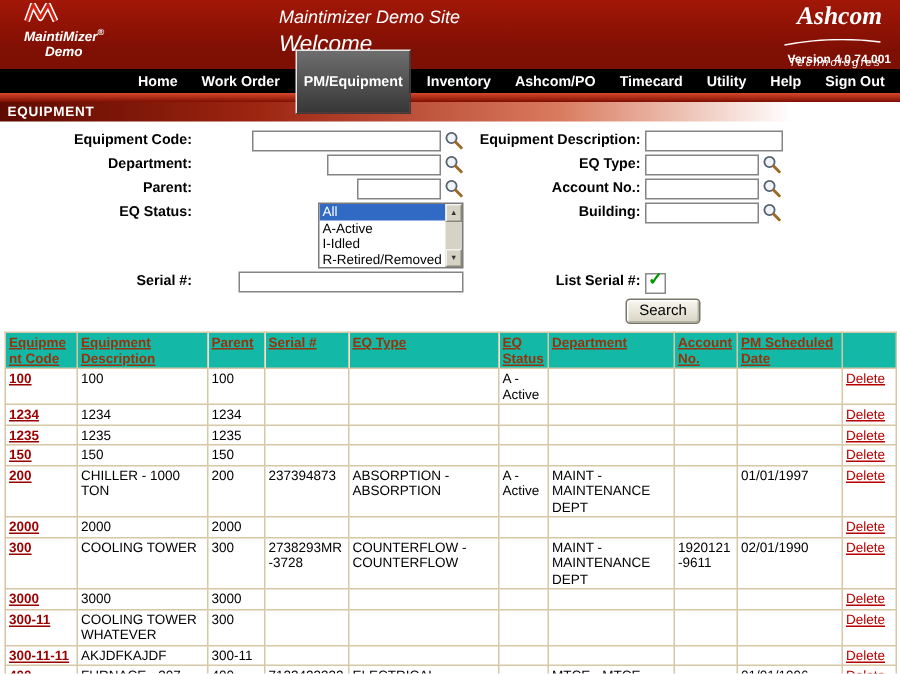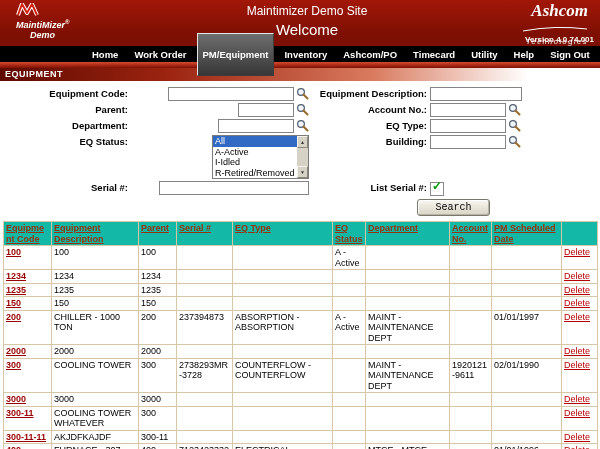--- a/index.html
+++ b/index.html
@@ -6,21 +6,21 @@
   body{width:600px;height:449px;overflow:hidden;background:#fff;
        font-family:"Liberation Sans",sans-serif;-webkit-font-smoothing:antialiased;}
   .page{width:600px;height:449px;overflow:hidden;position:relative;background:#fff;}
 
   
   .masthead{height:34px;background:linear-gradient(#a21708,#7e0f03);display:flex;color:#fff;}
   .logo{width:170px;padding:2px 0 0 16px;}
   .logo-name{font:italic bold 9px "Liberation Sans",sans-serif;margin-top:-1px;}
   .logo-name .reg{font-size:6px;vertical-align:super;}
   .logo-demo{font:italic bold 9px "Liberation Sans",sans-serif;margin-left:14px;}
-  .site-head{flex:1;text-align:center;padding-top:4px;}
+  .site-head{flex:1;padding-top:4px;font-style:italic;}
   .site-title{font-size:12px;}
   .welcome{font-size:15px;margin-top:3px;}
   .brand{width:160px;text-align:right;padding:3px 12px 0 0;}
   .brand-name{font:italic bold 17px "Liberation Serif",serif;line-height:15px;}
   .brand-sub{font:italic 7.5px "Liberation Sans",sans-serif;letter-spacing:1.5px;margin-top:1px;}
   .version-row{height:12px;background:#7e0f03;color:#fff;text-align:right;
                font-size:8px;font-weight:bold;line-height:11px;padding-right:6px;}
 
   
   .nav{height:16px;background:#000;display:flex;align-items:center;gap:4px;padding-left:86px;}
@@ -50,21 +50,21 @@
   .lb-option.selected{background:#316ac5;color:#fff;}
   .lb-scroll{width:11px;background:#d6d2c6;display:flex;flex-direction:column;}
   .sb-btn{height:10px;background:#d6d2c6;border:1px solid;border-color:#f4f2ec #8a8878 #8a8878 #f4f2ec;
           font-size:5px;color:#333;display:flex;align-items:center;justify-content:center;cursor:pointer;}
   .sb-spacer{flex:1;}
   .checkbox{display:inline-block;width:12px;height:12px;border:1px solid #8a8a8a;background:#fff;
             position:relative;margin-top:1px;cursor:pointer;}
   .check{position:absolute;top:-4px;left:1px;color:#009900;font-size:12px;font-weight:bold;display:none;}
   .checkbox.checked .check{display:block;}
   .search-row{margin:3px 0 5px 417px;}
-  .btn{width:73px;height:17px;font-size:10px;font-family:Liberation Mono, monospace;color:#000;
+  .btn{width:50px;height:17px;font-size:10px;font-family:Liberation Sans, sans-serif;color:#000;
        background:linear-gradient(#f8f6f0,#d8d4c4);border:1px solid #77776a;border-radius:3px;
        box-shadow:inset 1px 1px 0 #fff, inset -1px -1px 0 #b8b4a4;cursor:pointer;}
 
   
   .results{table-layout:fixed;width:594px;margin:3px 0 0 3px;border-collapse:collapse;}
   .results th,.results td{border:1px solid #d8c7a4;padding:1px 2px;vertical-align:top;
                           text-align:left;font-size:9px;line-height:10.5px;color:#000;
                           overflow:hidden;word-wrap:break-word;}
   .results thead th{background:#14b8a6;}
   .hdr-link{color:#97330a;font-weight:bold;text-decoration:underline;cursor:pointer;}
@@ -129,48 +129,48 @@
               <line x1="7.7" y1="7.7" x2="11.5" y2="11.5" stroke="#9a6a28" stroke-width="2" stroke-linecap="round"></line>
             </svg></span>
       </span>
       <label class="lbl w3">Equipment Description:</label>
       <span class="fld">
         <input class="ti" style="width: 92px;" value="">
       </span>
     </div>
 
     <div class="frow">
+      <label class="lbl w1">Department:</label>
+      <span class="fld f1">
+        <input class="ti" style="width: 76px;" value="">
+        <span class="mag"><svg width="13" height="13" viewBox="0 0 13 13">
+              <circle cx="5" cy="5" r="3.4" fill="#eef4fa" stroke="#55606e" stroke-width="1.2"></circle>
+              <line x1="7.7" y1="7.7" x2="11.5" y2="11.5" stroke="#9a6a28" stroke-width="2" stroke-linecap="round"></line>
+            </svg></span>
+      </span>
+      <label class="lbl w3">EQ Type:</label>
+      <span class="fld">
+        <input class="ti" style="width: 76px;" value="">
+        <span class="mag"><svg width="13" height="13" viewBox="0 0 13 13">
+              <circle cx="5" cy="5" r="3.4" fill="#eef4fa" stroke="#55606e" stroke-width="1.2"></circle>
+              <line x1="7.7" y1="7.7" x2="11.5" y2="11.5" stroke="#9a6a28" stroke-width="2" stroke-linecap="round"></line>
+            </svg></span>
+      </span>
+    </div>
+
+    <div class="frow">
       <label class="lbl w1">Parent:</label>
       <span class="fld f1">
         <input class="ti" style="width: 56px;" value="">
         <span class="mag"><svg width="13" height="13" viewBox="0 0 13 13">
               <circle cx="5" cy="5" r="3.4" fill="#eef4fa" stroke="#55606e" stroke-width="1.2"></circle>
               <line x1="7.7" y1="7.7" x2="11.5" y2="11.5" stroke="#9a6a28" stroke-width="2" stroke-linecap="round"></line>
             </svg></span>
       </span>
       <label class="lbl w3">Account No.:</label>
-      <span class="fld">
-        <input class="ti" style="width: 76px;" value="">
-        <span class="mag"><svg width="13" height="13" viewBox="0 0 13 13">
-              <circle cx="5" cy="5" r="3.4" fill="#eef4fa" stroke="#55606e" stroke-width="1.2"></circle>
-              <line x1="7.7" y1="7.7" x2="11.5" y2="11.5" stroke="#9a6a28" stroke-width="2" stroke-linecap="round"></line>
-            </svg></span>
-      </span>
-    </div>
-
-    <div class="frow">
-      <label class="lbl w1">Department:</label>
-      <span class="fld f1">
-        <input class="ti" style="width: 76px;" value="">
-        <span class="mag"><svg width="13" height="13" viewBox="0 0 13 13">
-              <circle cx="5" cy="5" r="3.4" fill="#eef4fa" stroke="#55606e" stroke-width="1.2"></circle>
-              <line x1="7.7" y1="7.7" x2="11.5" y2="11.5" stroke="#9a6a28" stroke-width="2" stroke-linecap="round"></line>
-            </svg></span>
-      </span>
-      <label class="lbl w3">EQ Type:</label>
       <span class="fld">
         <input class="ti" style="width: 76px;" value="">
         <span class="mag"><svg width="13" height="13" viewBox="0 0 13 13">
               <circle cx="5" cy="5" r="3.4" fill="#eef4fa" stroke="#55606e" stroke-width="1.2"></circle>
               <line x1="7.7" y1="7.7" x2="11.5" y2="11.5" stroke="#9a6a28" stroke-width="2" stroke-linecap="round"></line>
             </svg></span>
       </span>
     </div>
 
     <div class="frow">

